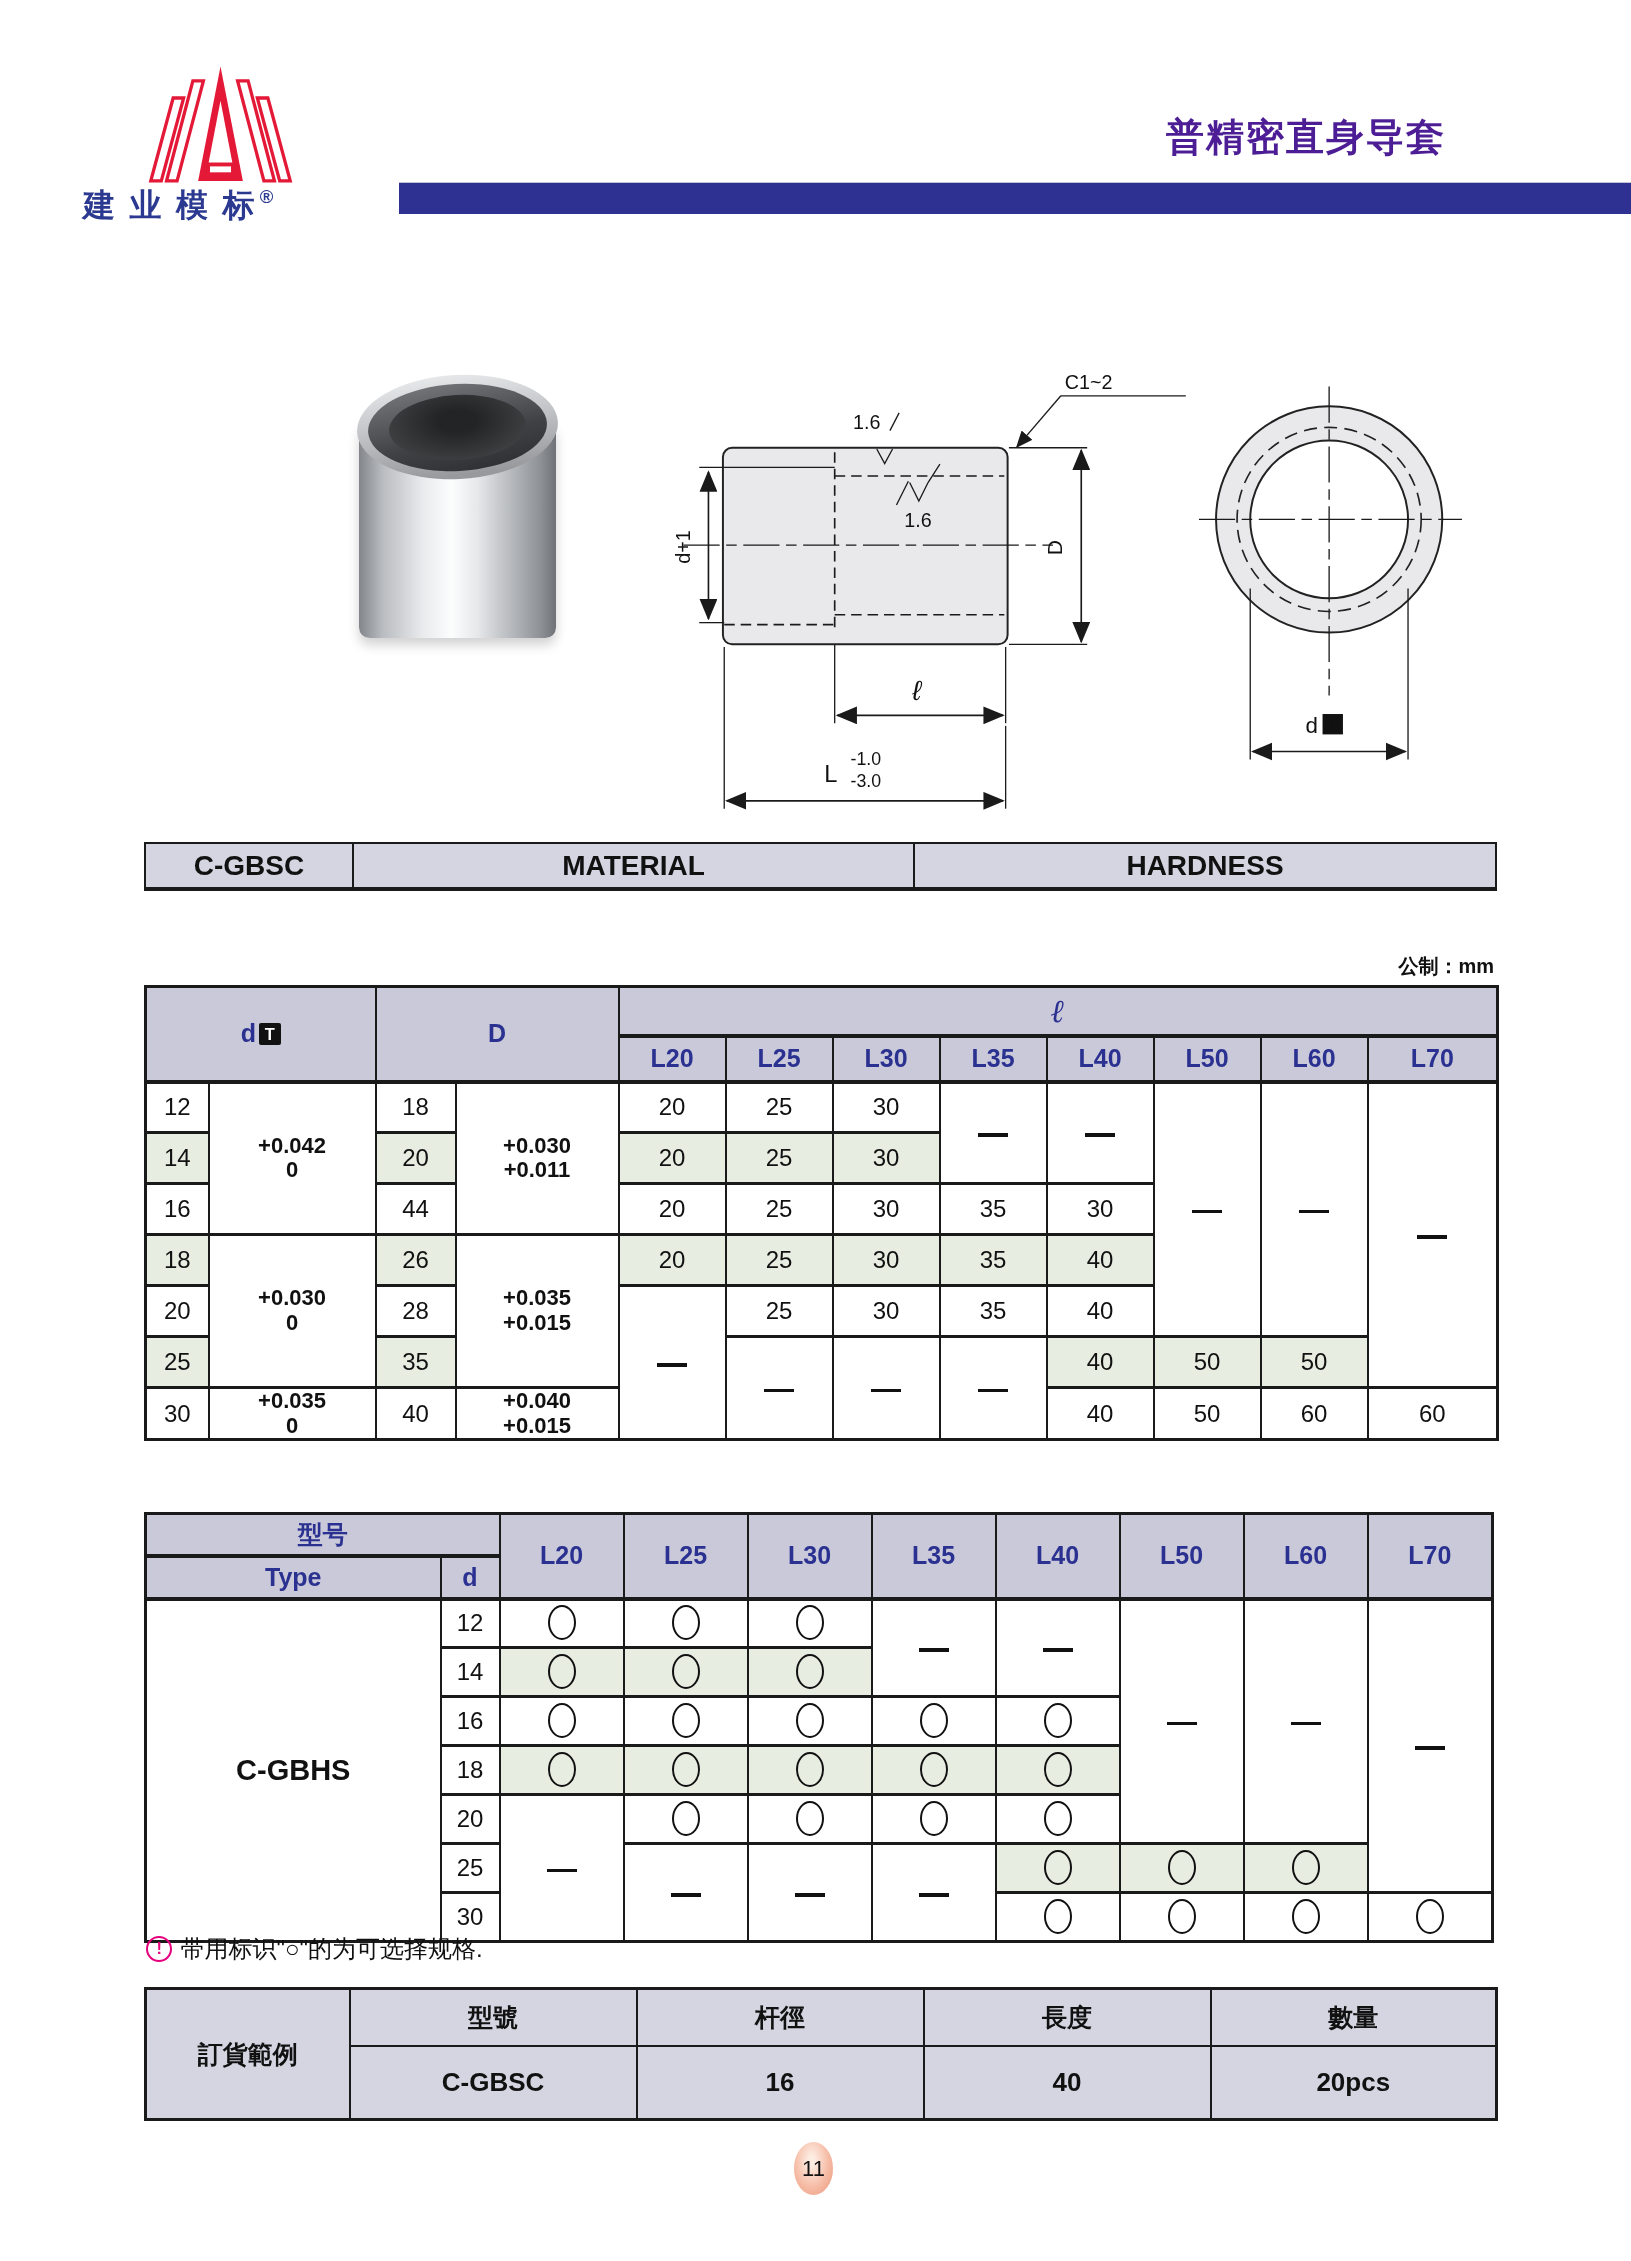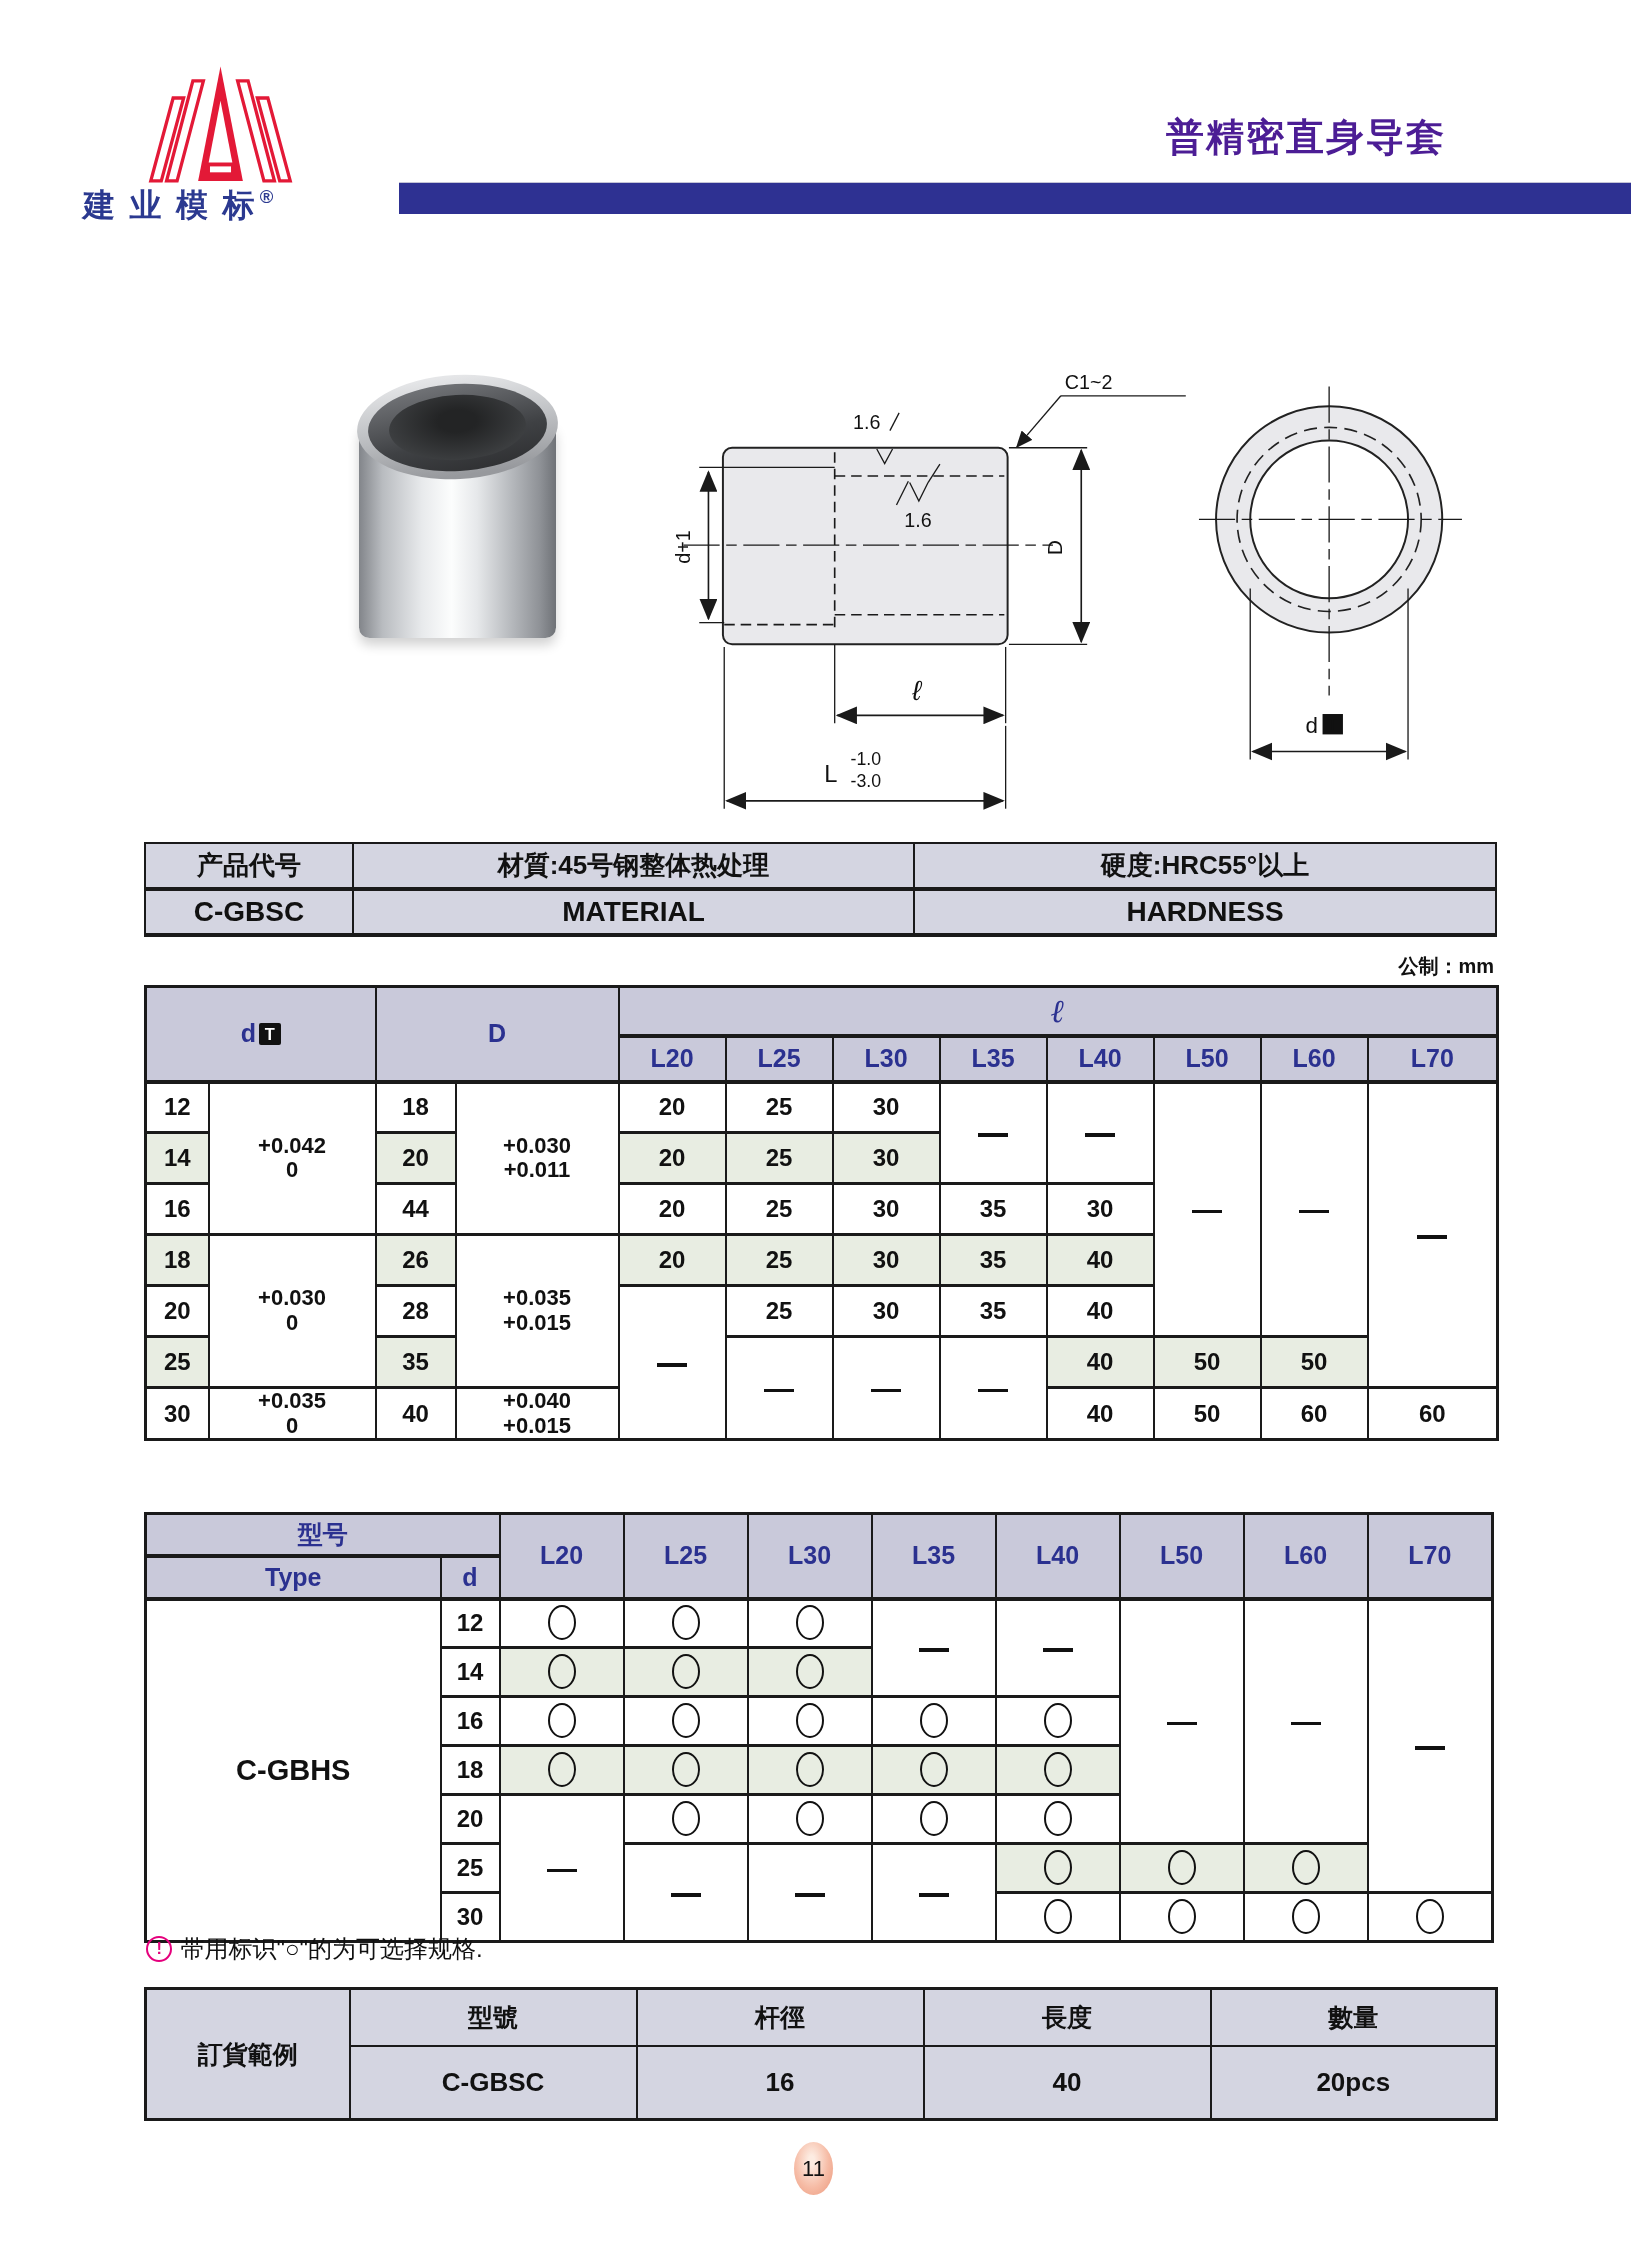--- a/index.html
+++ b/index.html
@@ -39,21 +39,21 @@
   .thin{stroke:#1a1a1a;stroke-width:2;fill:none;}
   .hid{stroke:#1a1a1a;stroke-width:2.5;fill:none;stroke-dasharray:16 9;}
   .cl{stroke:#1a1a1a;stroke-width:2;fill:none;stroke-dasharray:55 10 16 10;}
   .ellfont{font-family:"DejaVu Serif",serif;font-style:italic;}
 
   
   .tbl{border-collapse:collapse;table-layout:fixed;position:absolute;background:#fff;}
   .tbl th,.tbl td{border:2px solid #1a1a1a;padding:0;text-align:center;vertical-align:middle;
                   overflow:hidden;}
   .hdrbg{background:#c9c9da;color:#2b3190;}
-  .num{font-size:24px;font-weight:700;color:#111;}
+  .num{font-size:24px;font-weight:400;color:#111;}
   .tol{font-size:22px;font-weight:600;color:#111;line-height:1.12;}
   .dash{display:inline-block;width:30px;height:3.3px;background:#111;}
   .circ{display:inline-block;width:24px;height:31px;border:2.6px solid #111;border-radius:50%;}
   .g{background:#e8ede2;}
 
   .main{left:144px;top:985px;width:1350px;border:3.3px solid #1a1a1a;}
   .main thead tr.h1{height:49px;} .main thead tr.h2{height:46px;}
   .main thead th{font-size:25px;font-weight:bold;}
   .main thead th.ell{font-size:32px;}
   .main tbody tr{height:51px;}
@@ -183,25 +183,20 @@
     </g>
   </svg>
 
   <table class="tbl prod">
     <colgroup>
         <col style="width:208px">
         <col style="width:561px">
         <col style="width:582px">
       </colgroup>
     <tbody>
-        <tr class="r1">
-      <td>产品代号</td>
-      <td>材質:45号钢整体热处理</td>
-      <td>硬度:HRC55°以上</td>
-    </tr>
     <tr class="r2">
       <td>C-GBSC</td>
       <td>MATERIAL</td>
       <td>HARDNESS</td>
     </tr>
   </tbody>
     </table>
 
   <div class="unit-note">公制：mm</div>
 

